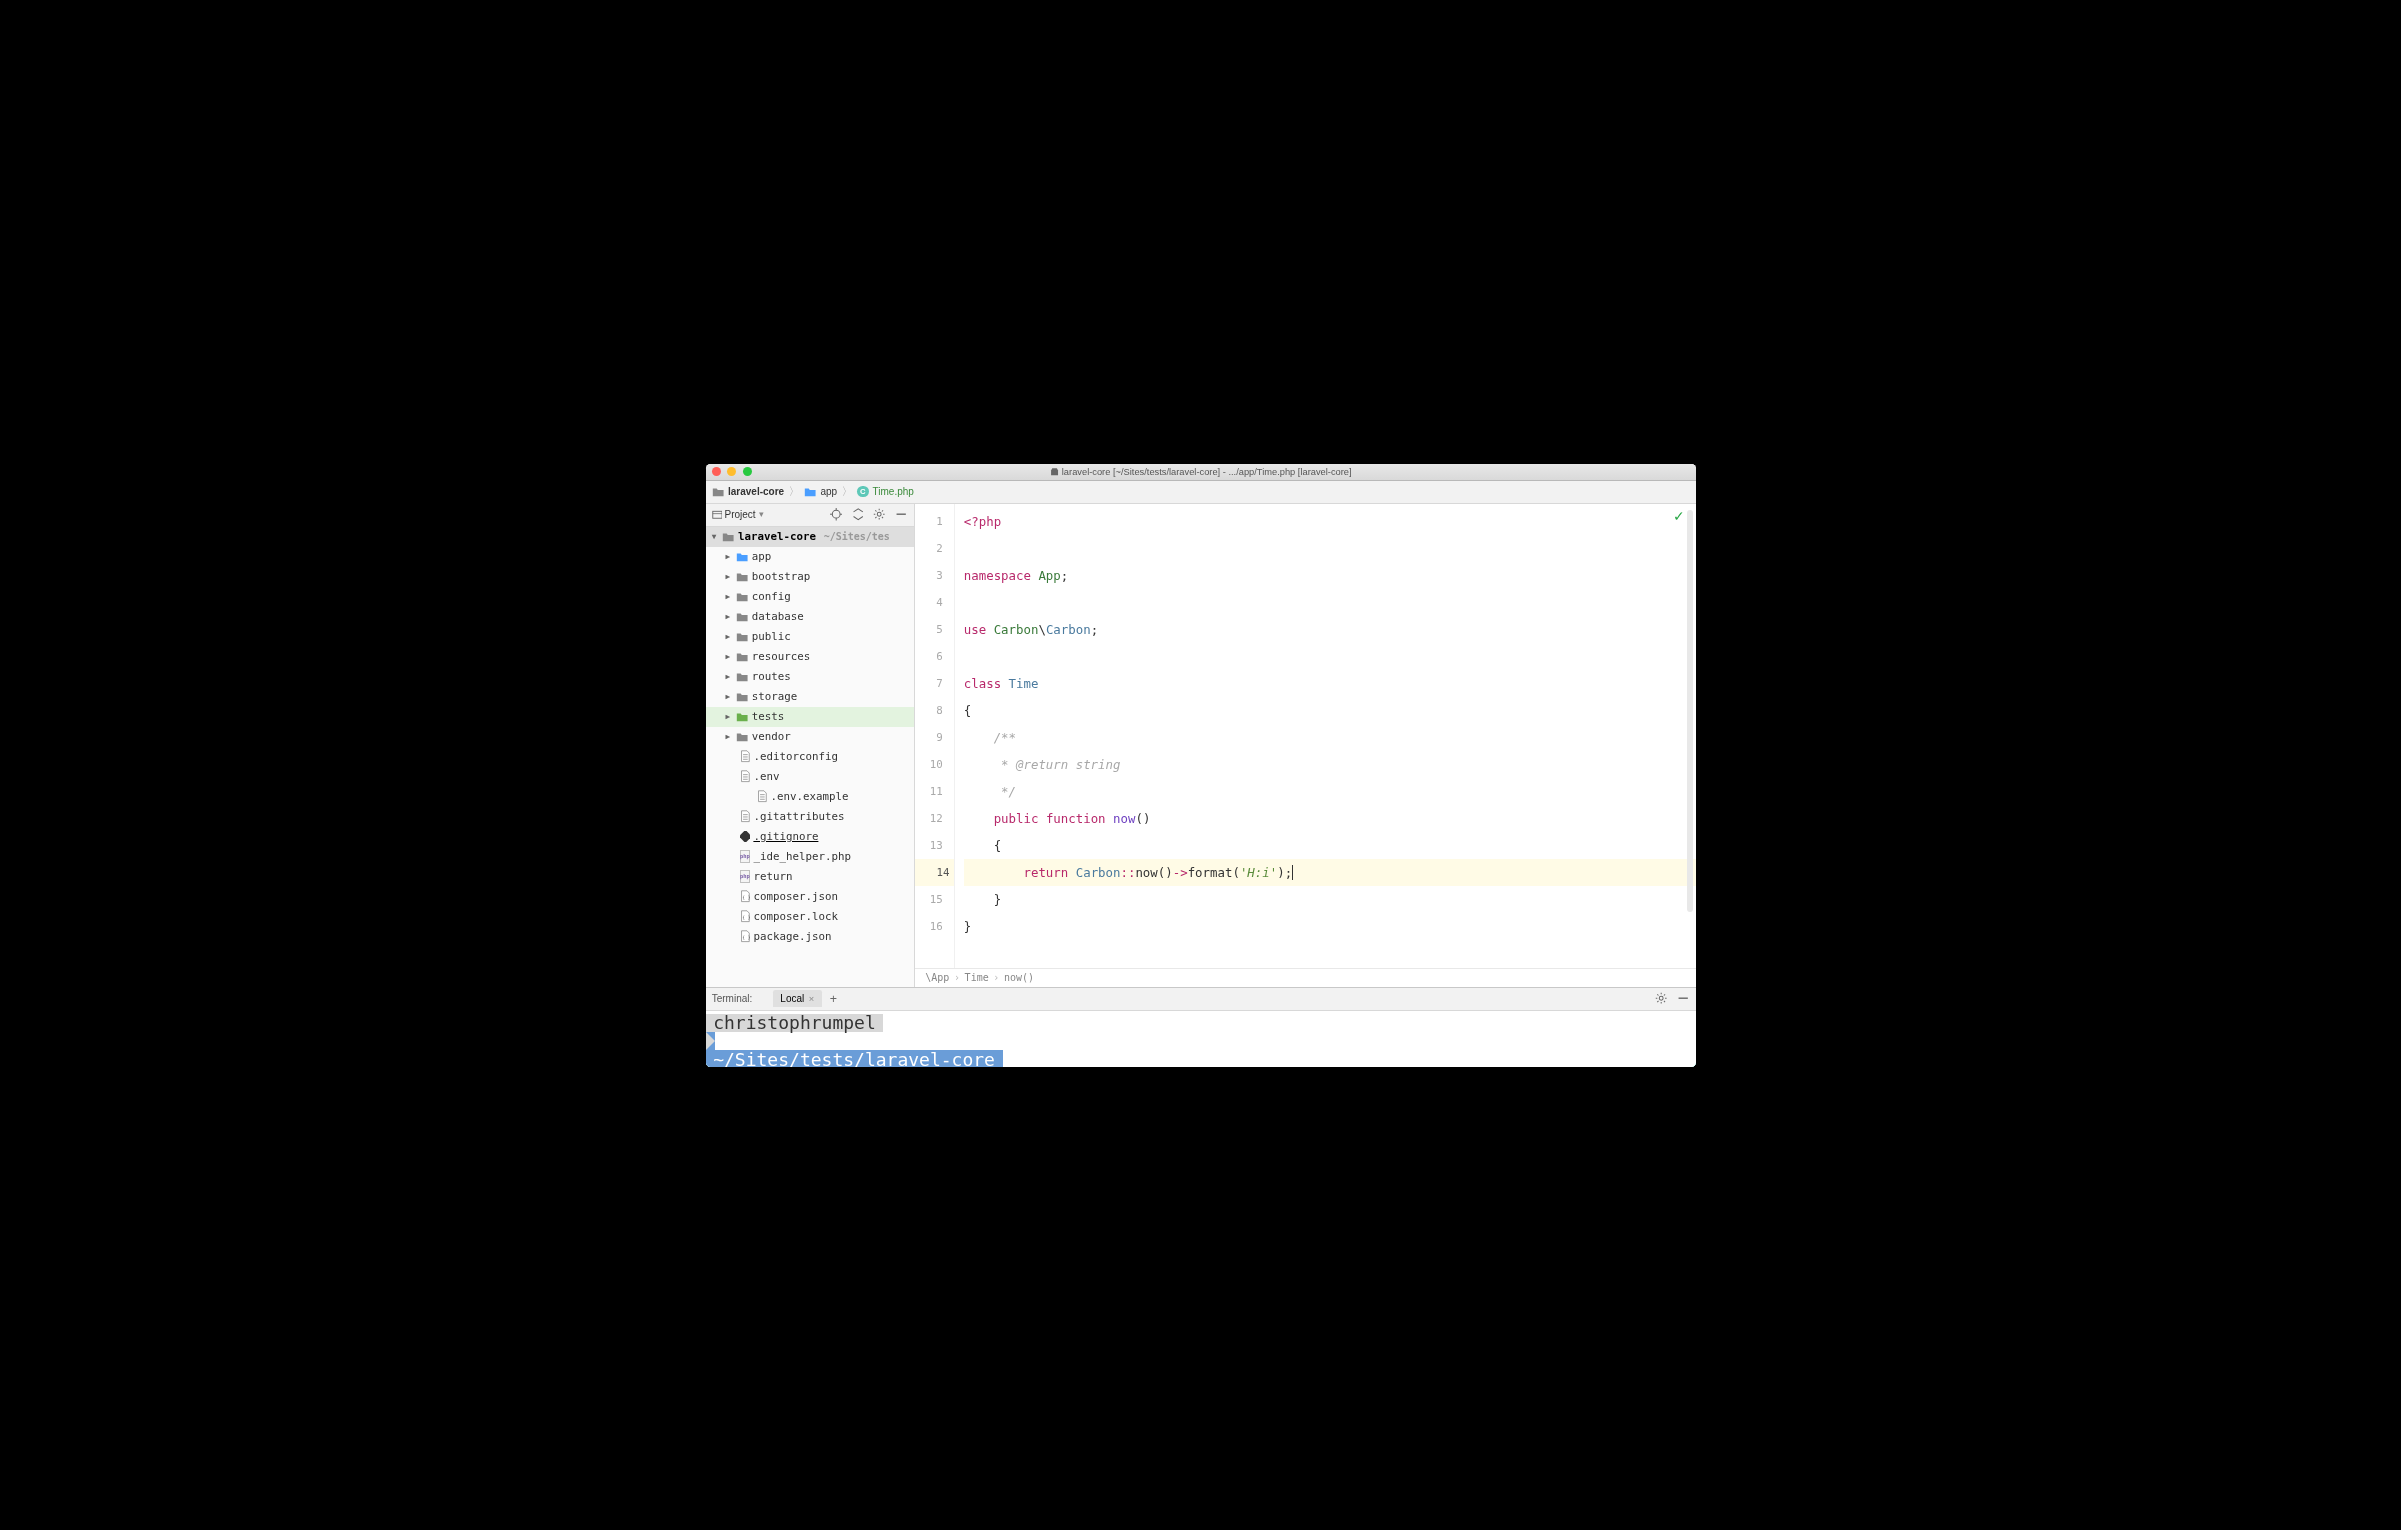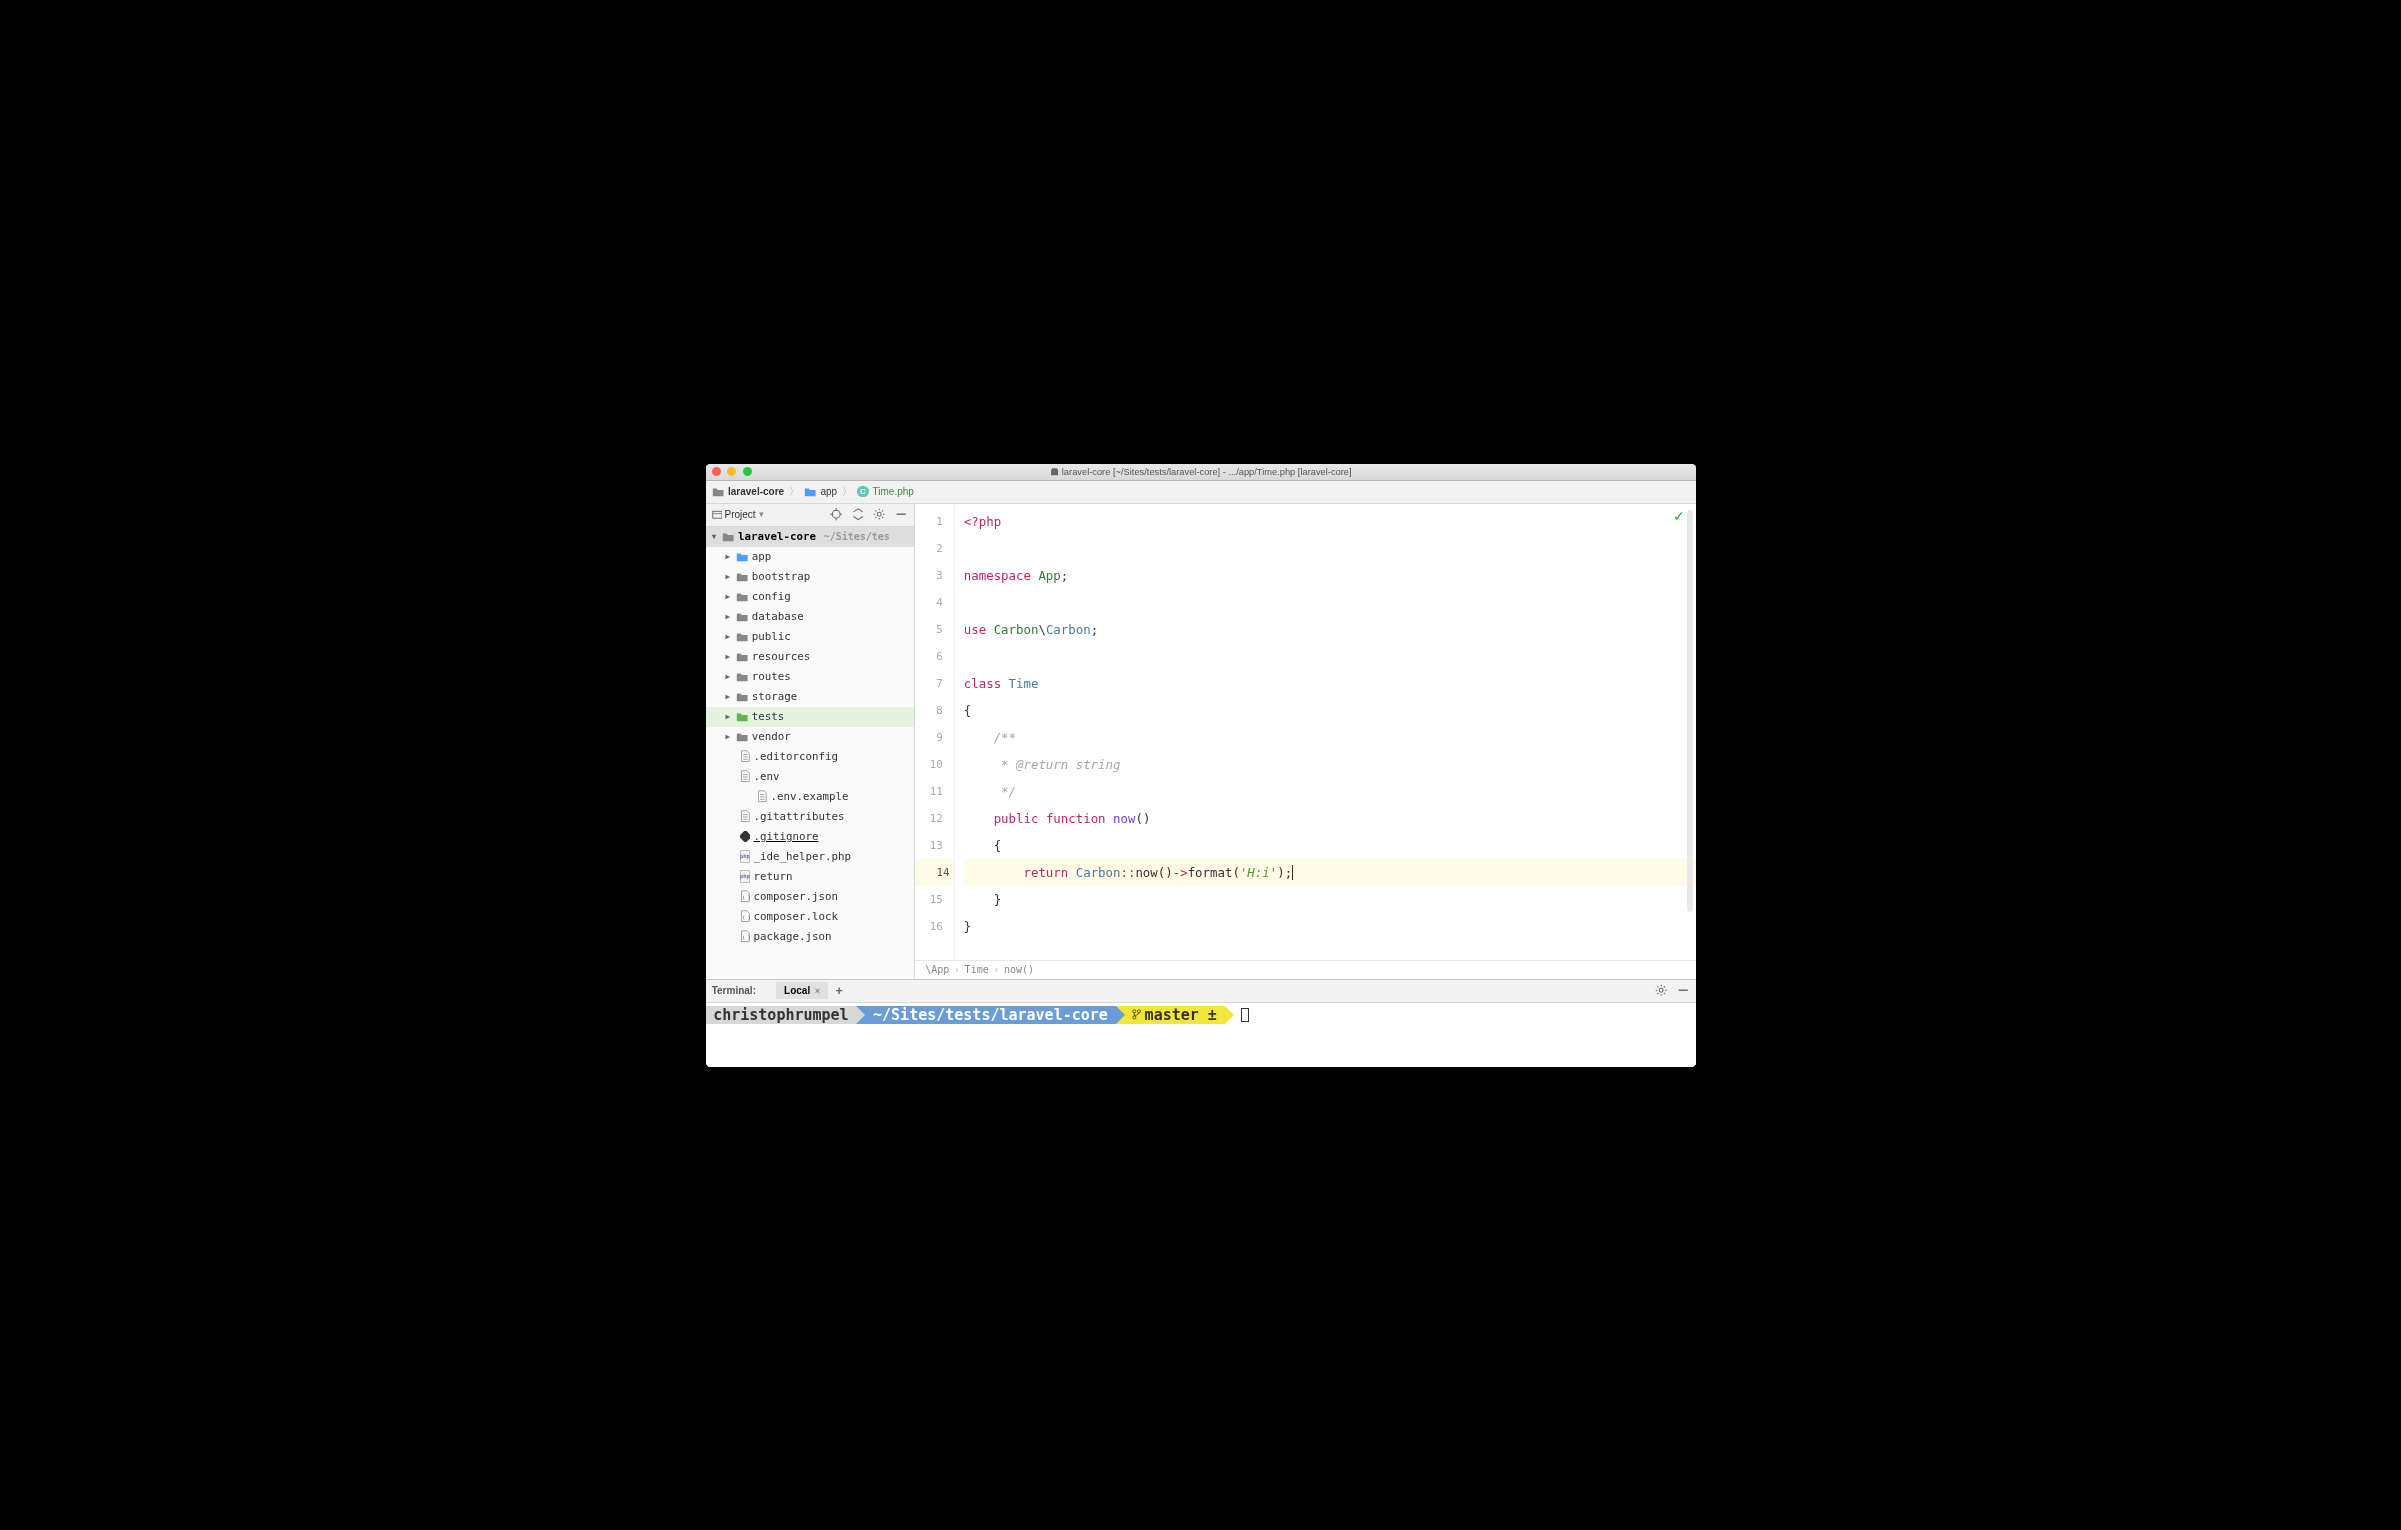--- a/index.html
+++ b/index.html
@@ -168,21 +168,20 @@
   padding-left: 10.8px;
   font-family: Menlo, Consolas, monospace;
   font-size: 10px;
   color: #888;
   background: #fff;
 }
 .breadcrumb-code .sep { margin: 0 4.6px; color: #bbb; }
 .terminal-panel {
   border-top: 0.8px solid #c8c8c8;
   background: #5eead4;
-  font-weight: bold;
 }
 .terminal-tabs {
   height: 23px;
   display: flex;
   align-items: center;
   background: #f2f2f2;
   border-bottom: 0.8px solid #d8d8d8;
   padding: 0 6.2px;
 }
 .terminal-tabs .label { font-size: 10px; color: #555; margin-right: 12.4px; }
@@ -194,27 +193,28 @@
   align-items: center;
   gap: 4.6px;
   font-size: 10px;
   border-radius: 2.3px 2.3px 0 0;
   margin-left: 8px;
 }
 .term-tab .close-x { color: #888; font-size: 9.3px; cursor: pointer; }
 .term-add { margin-left: 7.7px; color: #666; font-size: 12.4px; cursor: pointer; }
 .terminal-tabs .right-icons { margin-left: auto; display: flex; gap: 9.3px; }
 .terminal-body {
-  height: 64px;
+  height: 56px;
   font-family: Menlo, Consolas, monospace;
-  font-size: 15px;
+  font-size: 18px;
   padding: 3.1px 0;
   background: #fff;
   display: flex;
   align-items: flex-start;
+  flex-direction: column;
 }
 .prompt-seg { height: 18.6px; display: inline-flex; align-items: center; padding: 0 7.7px; }
 .seg-user { background: #d8d8d8; color: #333; }
 .seg-path { background: #6a9dd8; color: #fff; }
 .seg-branch { background: #f2e63d; color: #333; }
 .seg-arrow {
   width: 0; height: 0;
   border-top: 9.3px solid transparent;
   border-bottom: 9.3px solid transparent;
 }

